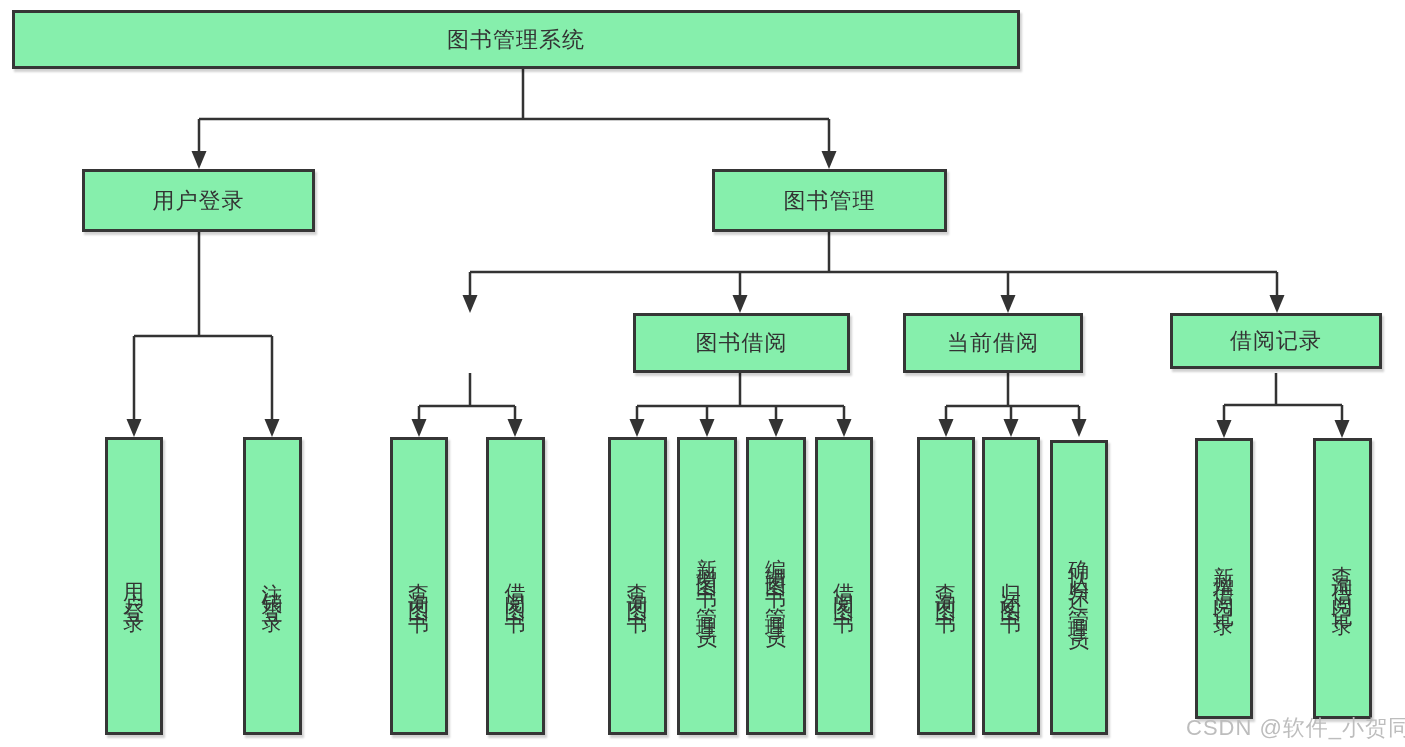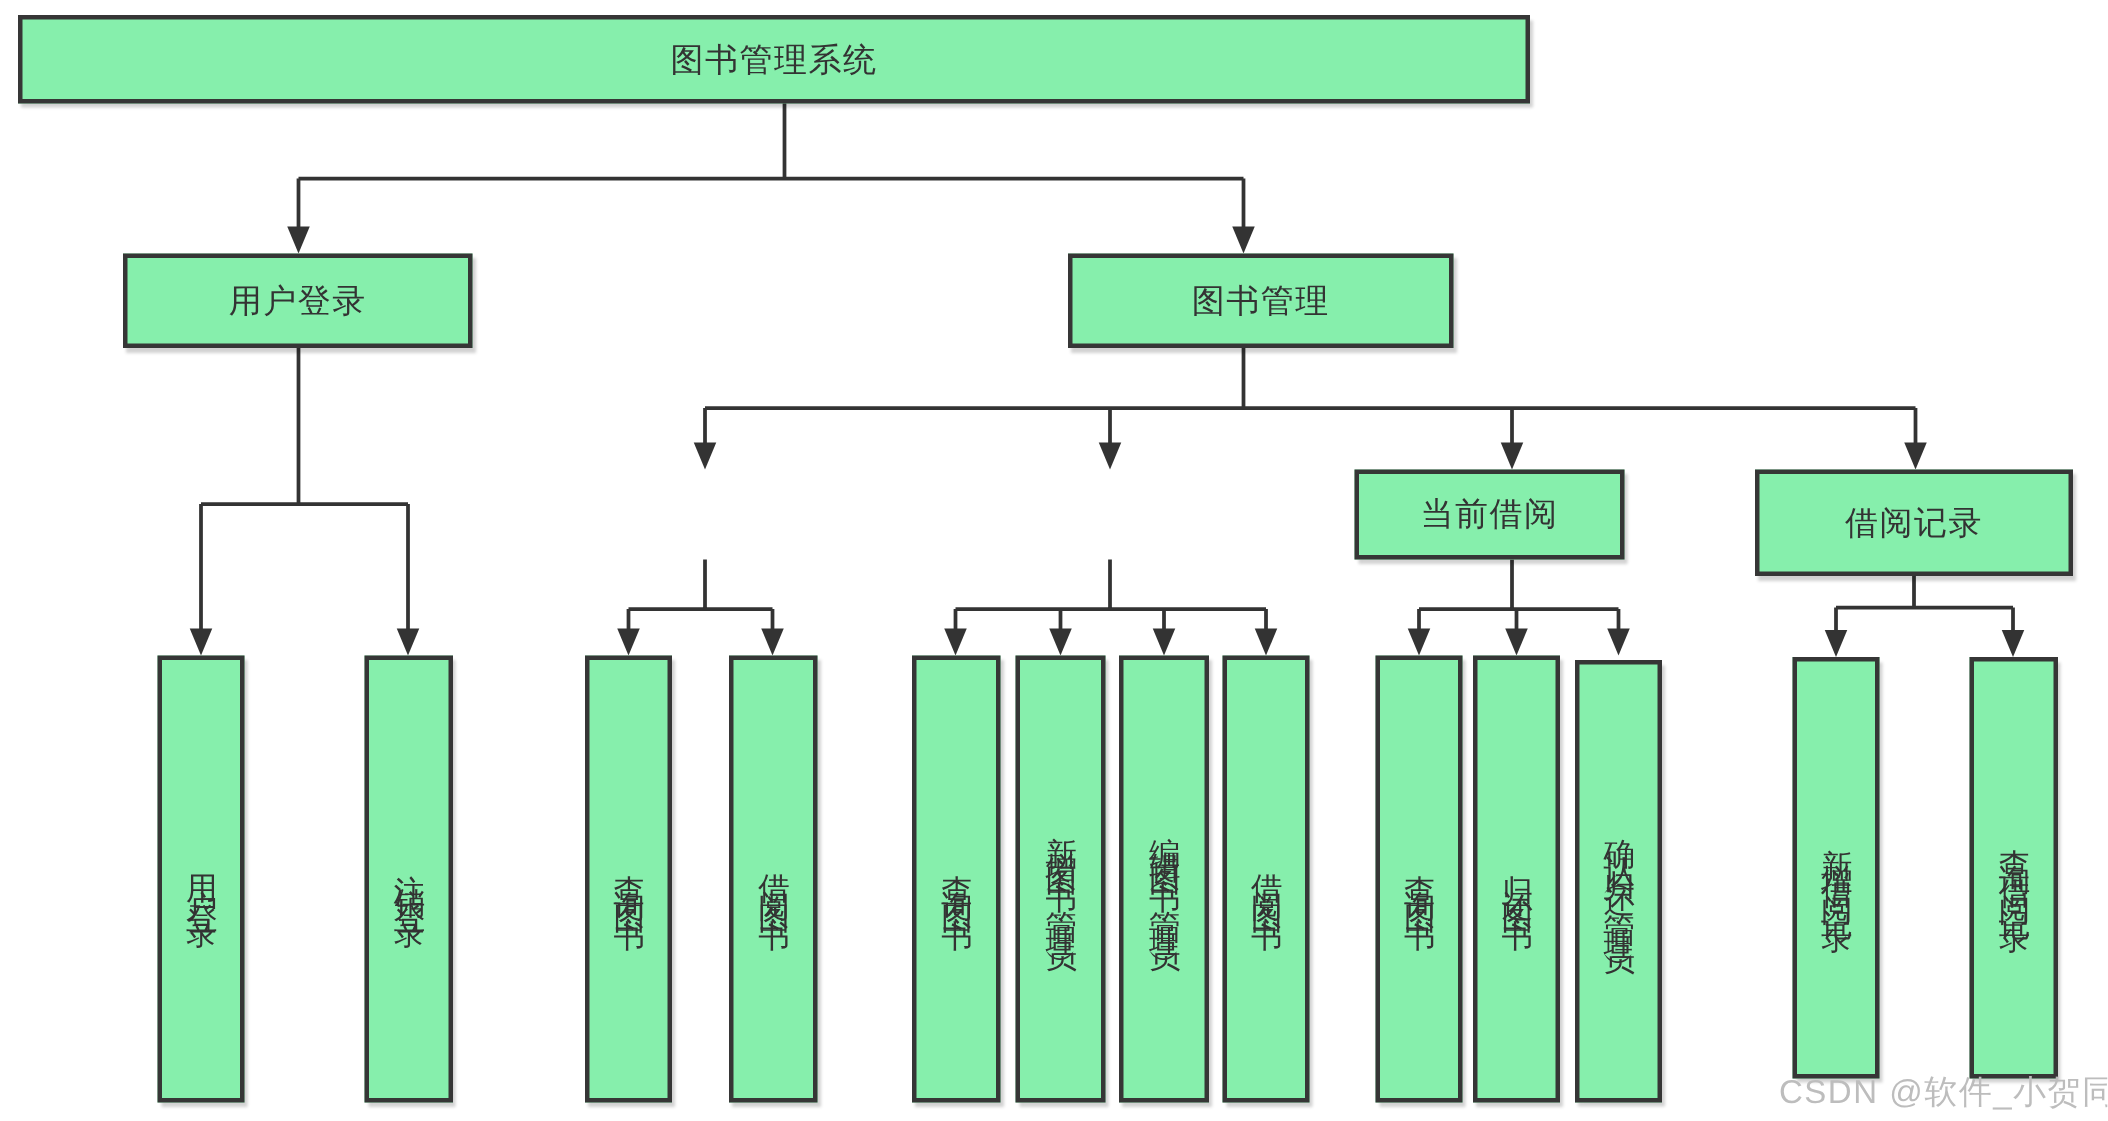--- a/index.html
+++ b/index.html
@@ -91,24 +91,25 @@
       <polygon points="1003.5,419 1018.5,419 1011,437"></polygon>
       <polygon points="1071.5,419 1086.5,419 1079,437"></polygon>
       <polygon points="1216.5,420 1231.5,420 1224,438"></polygon>
       <polygon points="1334.5,420 1349.5,420 1342,438"></polygon>
     </g>
   </svg>
 
   <div class="node h" style="left:12px; top:10px; width:1008px; height:59px">图书管理系统</div>
 
   <div class="node h" style="left:82px; top:169px; width:233px; height:63px">用户登录</div>
-  <div class="node h" style="left:712px; top:169px; width:257px; height:63px">图书管理</div>
+  <div class="node h" style="left:712px; top:169px; width:235px; height:63px">图书管理</div>
 
+  <div class="node h" style="left:633px; top:313px; width:217px; height:60px">图书借阅</div>
   <div class="node h" style="left:903px; top:313px; width:180px; height:60px">当前借阅</div>
-  <div class="node h" style="left:1170px; top:313px; width:212px; height:71px">借阅记录</div>
+  <div class="node h" style="left:1170px; top:313px; width:212px; height:56px">借阅记录</div>
 
   <div class="node" style="left:105px; top:437px; width:58px; height:298px">
     <span class="vtext">用户登录</span>
   </div>
   <div class="node" style="left:243px; top:437px; width:59px; height:298px">
     <span class="vtext">注销登录</span>
   </div>
 
   <div class="node" style="left:390px; top:437px; width:58px; height:298px">
     <span class="vtext">查询图书</span>

